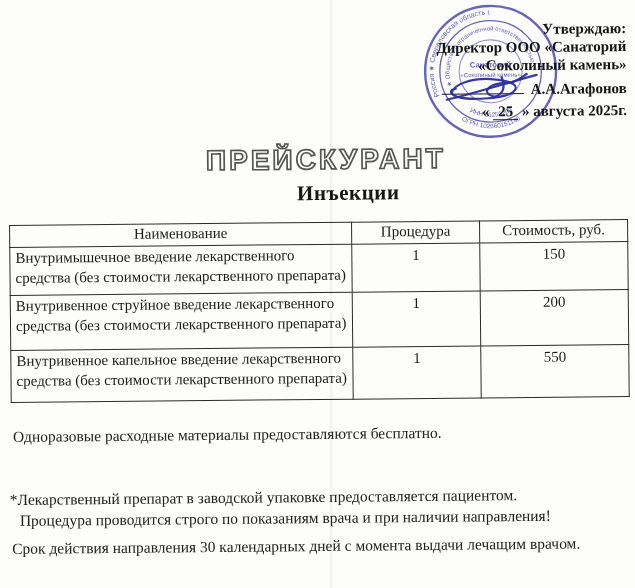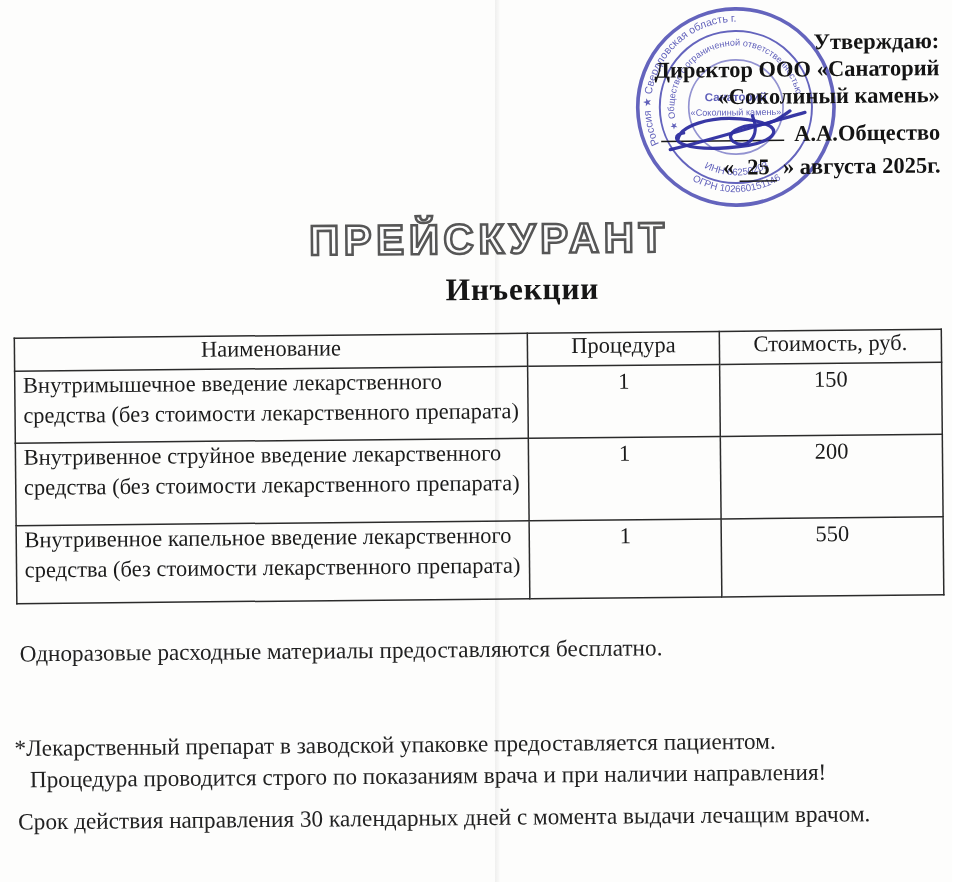--- a/index.html
+++ b/index.html
@@ -98,21 +98,21 @@
       </text>
       <text x="70" y="66" font-size="7.6" font-weight="bold" text-anchor="middle">Санаторий</text>
       <text x="70" y="75.5" font-size="6" text-anchor="middle">«Соколиный камень»</text>
     </svg>
 
     <div class="approval">
       <div>Утверждаю:</div>
       <div>Директор ООО «Санаторий</div>
       <div>«Соколиный камень»</div>
       <div class="name-line">
-        <span class="sig-underline"></span><span>А.А.Общество</span>
+        <span class="sig-underline"></span><span>А.А.Агафонов</span>
       </div>
       <div class="date-line">
         <span>« </span><span class="day-underline">25</span><span> » августа 2025г.</span>
       </div>
     </div>
 
     <svg class="signature" viewBox="0 0 112 44">
       <path d="M8,27 C9,17 30,11 50,13 C69,15 77,20 69,26 C59,33 24,34 13,30 C5,27 6,23 12,22"></path>
       <path d="M58,11 C64,26 53,34 45,28 C39,23 49,17 61,17 C71,17 77,12 83,8"></path>
       <path d="M3,33 C30,27 70,15 93,9"></path>

